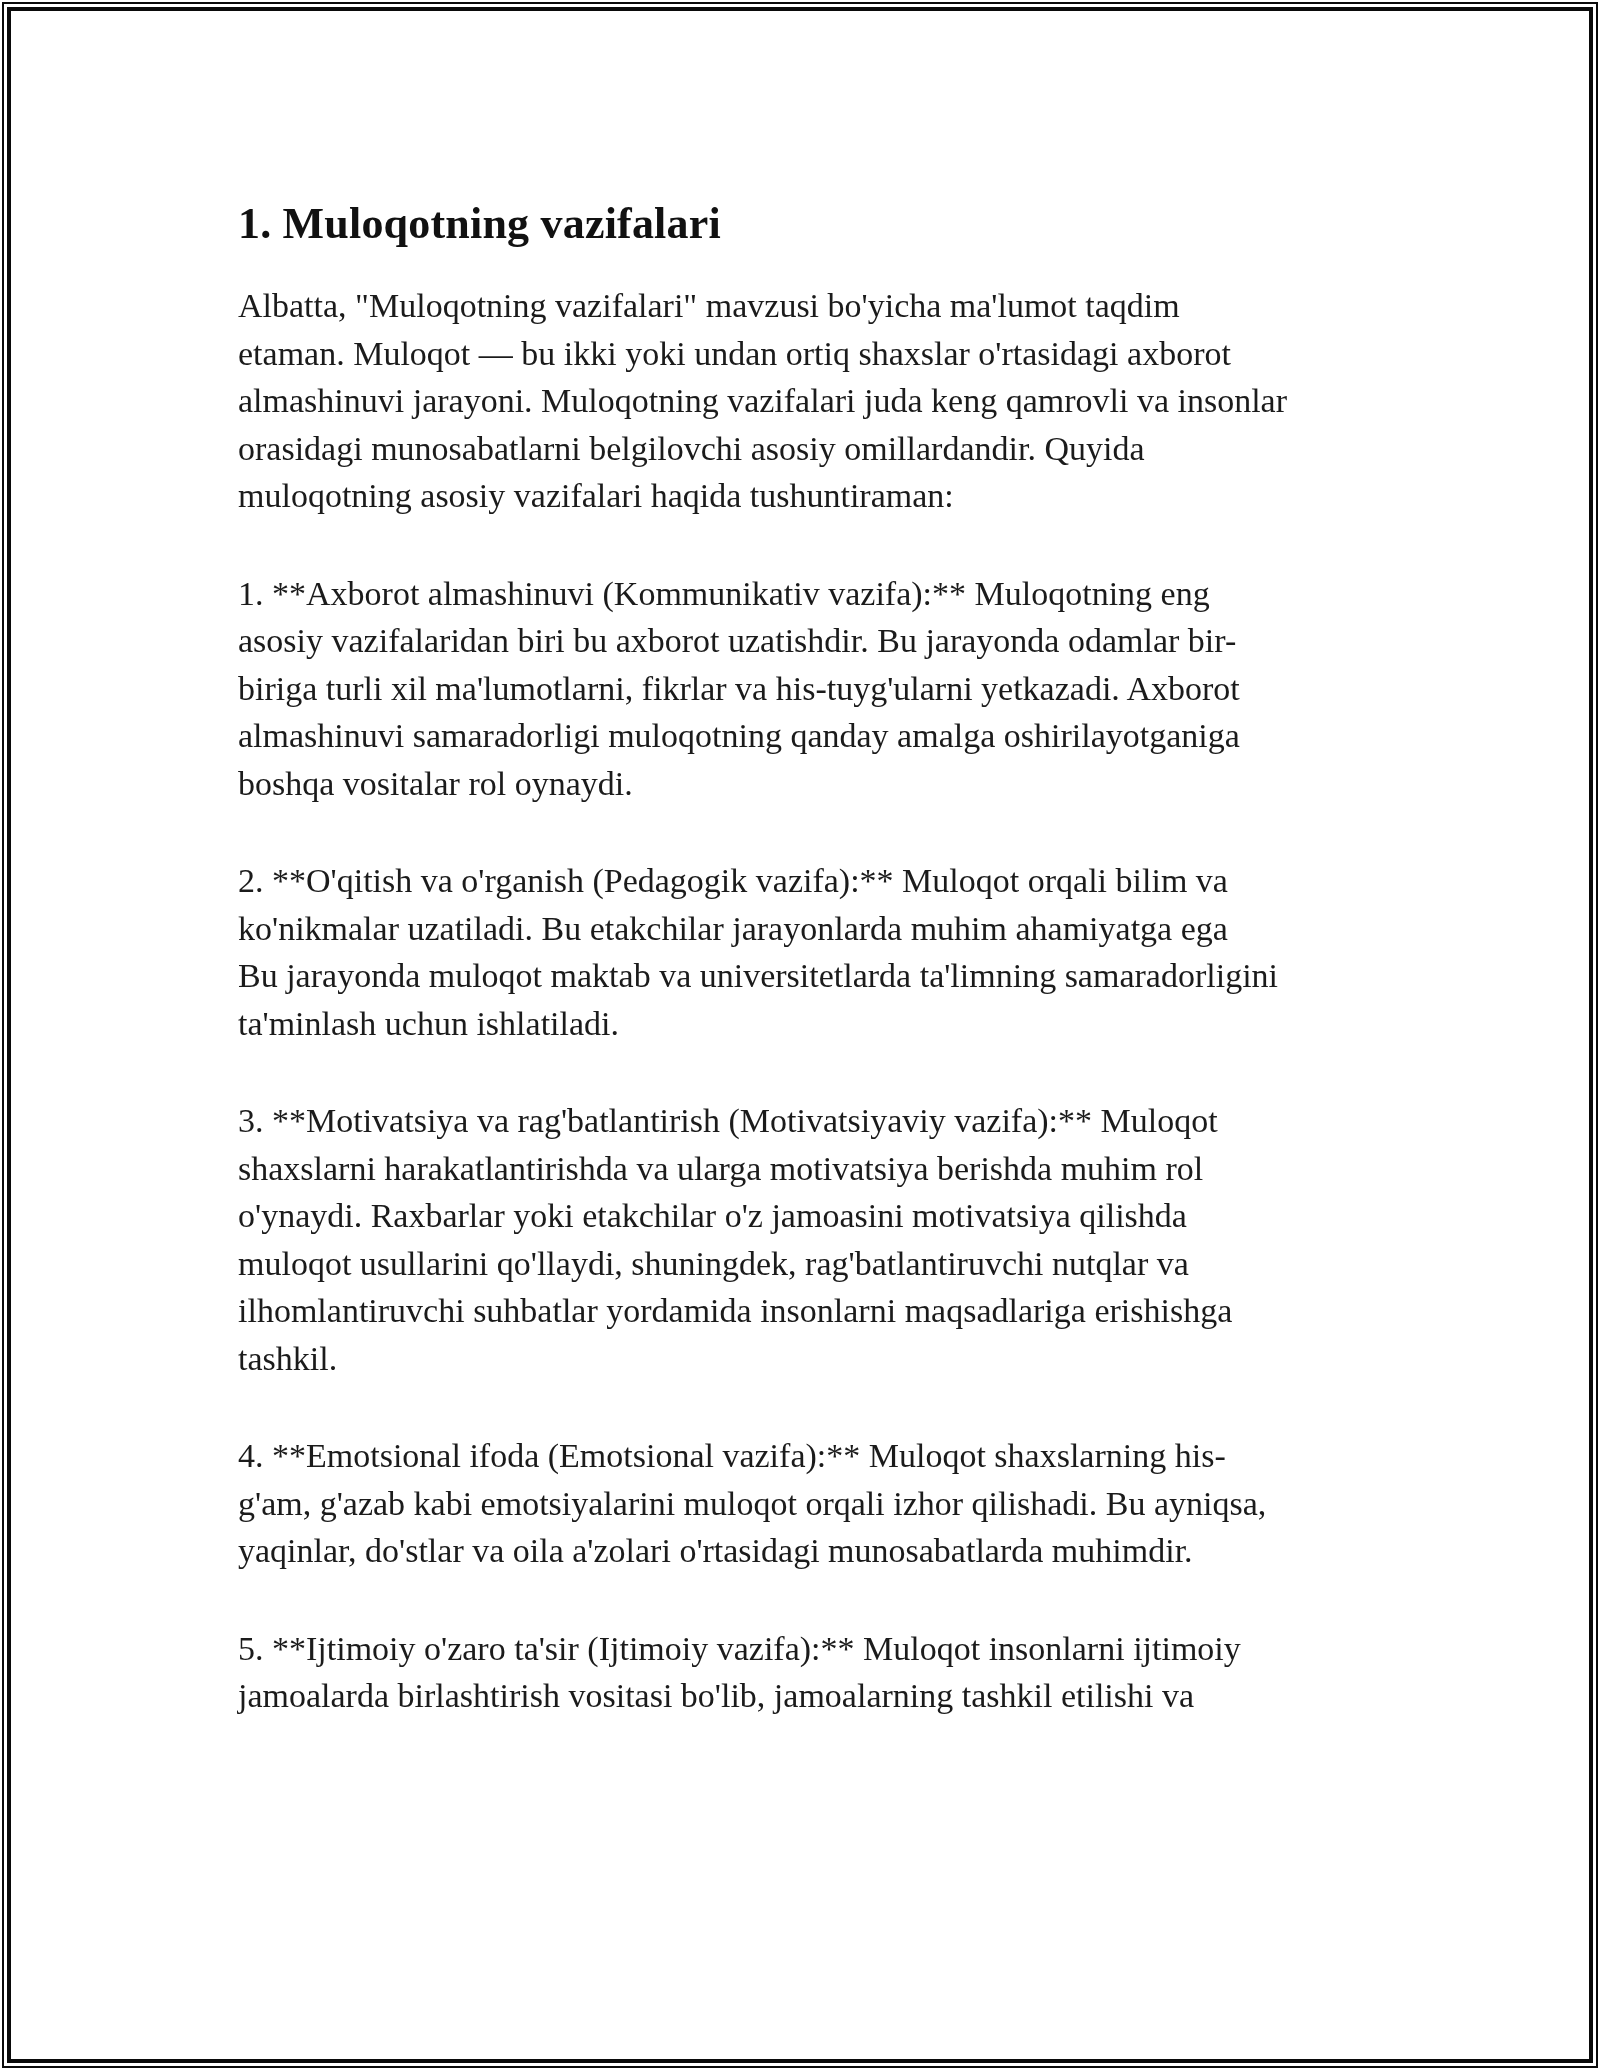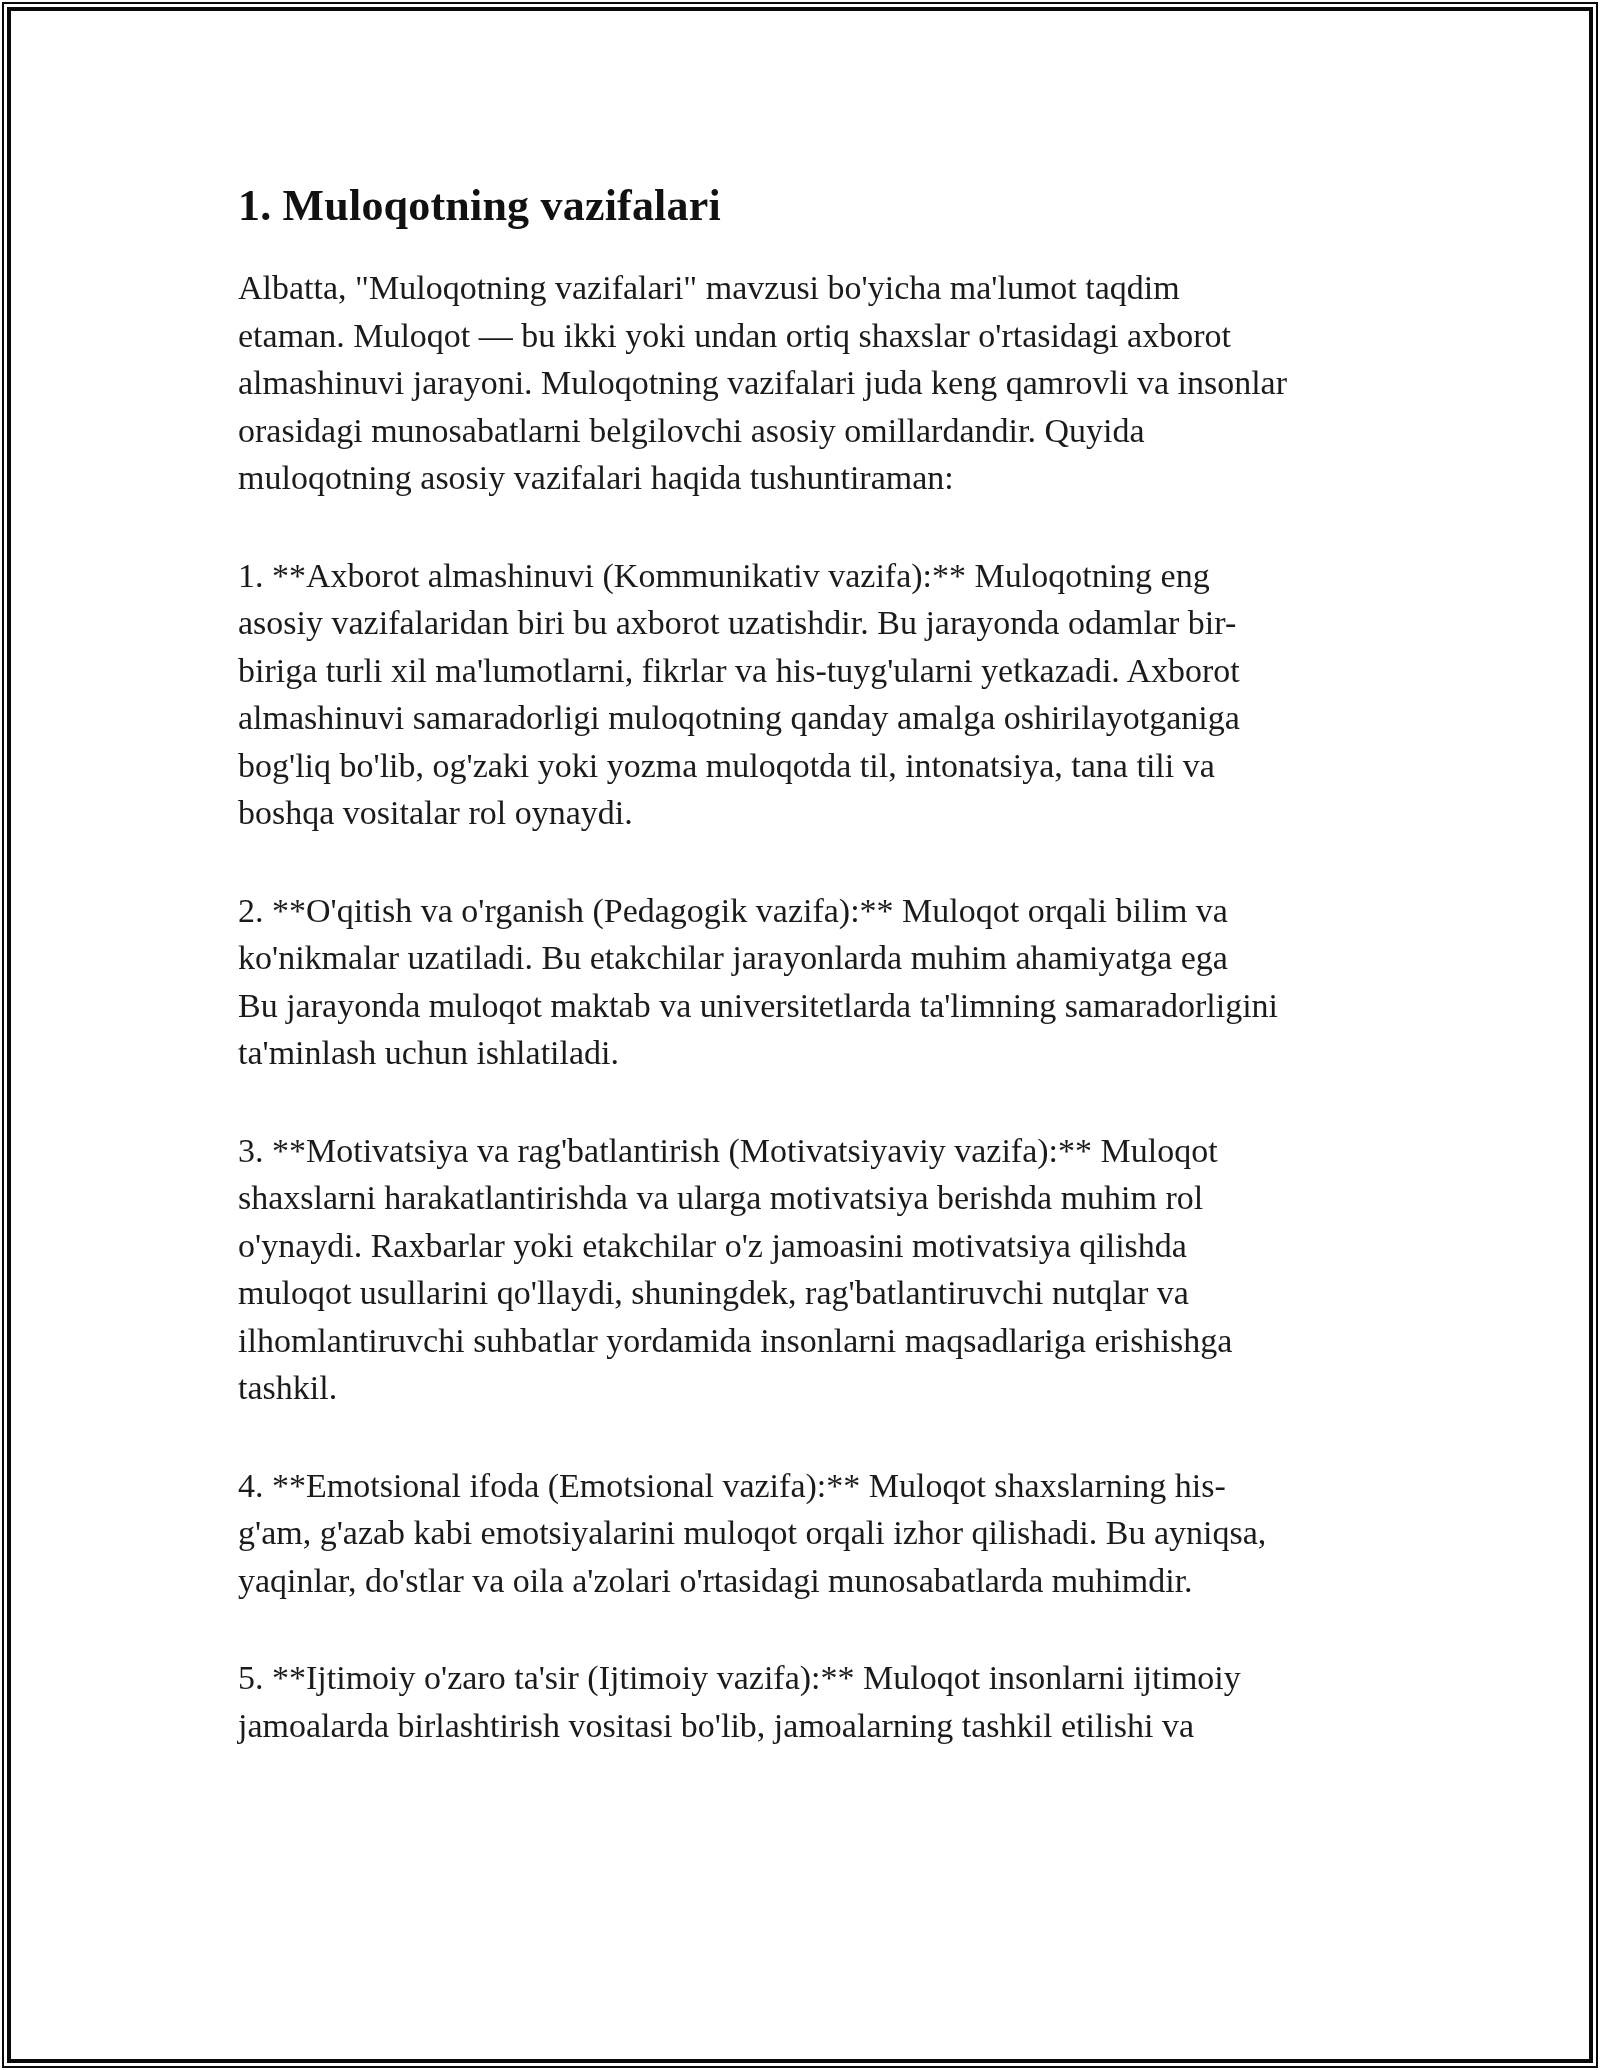--- a/index.html
+++ b/index.html
@@ -30,21 +30,21 @@
   }
   .frame-inner {
     position: absolute;
     inset: 7px;
     border: 4px solid var(--border-color);
     pointer-events: none;
   }
   .content {
     position: absolute;
     left: 238px;
-    top: 184px;
+    top: 202px;
     width: 1185px;
   }
   .doc-heading {
     font-size: 44px;
     font-weight: bold;
     line-height: 1;
     margin: 0 0 36px 0;
     color: #111111;
     letter-spacing: 0.2px;
   }
@@ -72,21 +72,20 @@
         <div class="line">etaman. Muloqot — bu ikki yoki undan ortiq shaxslar o'rtasidagi axborot</div>
         <div class="line">almashinuvi jarayoni. Muloqotning vazifalari juda keng qamrovli va insonlar</div>
         <div class="line">orasidagi munosabatlarni belgilovchi asosiy omillardandir. Quyida</div>
         <div class="line">muloqotning asosiy vazifalari haqida tushuntiraman:</div>
       </div>
       <div class="paragraph">
         <div class="line">1. **Axborot almashinuvi (Kommunikativ vazifa):** Muloqotning eng</div>
         <div class="line">asosiy vazifalaridan biri bu axborot uzatishdir. Bu jarayonda odamlar bir-</div>
         <div class="line">biriga turli xil ma'lumotlarni, fikrlar va his-tuyg'ularni yetkazadi. Axborot</div>
         <div class="line">almashinuvi samaradorligi muloqotning qanday amalga oshirilayotganiga</div>
-        <div class="line">bog'liq bo'lib, og'zaki yoki yozma muloqotda til, intonatsiya, tana tili va</div>
         <div class="line">boshqa vositalar rol oynaydi.</div>
       </div>
       <div class="paragraph">
         <div class="line">2. **O'qitish va o'rganish (Pedagogik vazifa):** Muloqot orqali bilim va</div>
         <div class="line">ko'nikmalar uzatiladi. Bu etakchilar jarayonlarda muhim ahamiyatga ega</div>
         <div class="line">Bu jarayonda muloqot maktab va universitetlarda ta'limning samaradorligini</div>
         <div class="line">ta'minlash uchun ishlatiladi.</div>
       </div>
       <div class="paragraph">
         <div class="line">3. **Motivatsiya va rag'batlantirish (Motivatsiyaviy vazifa):** Muloqot</div>

